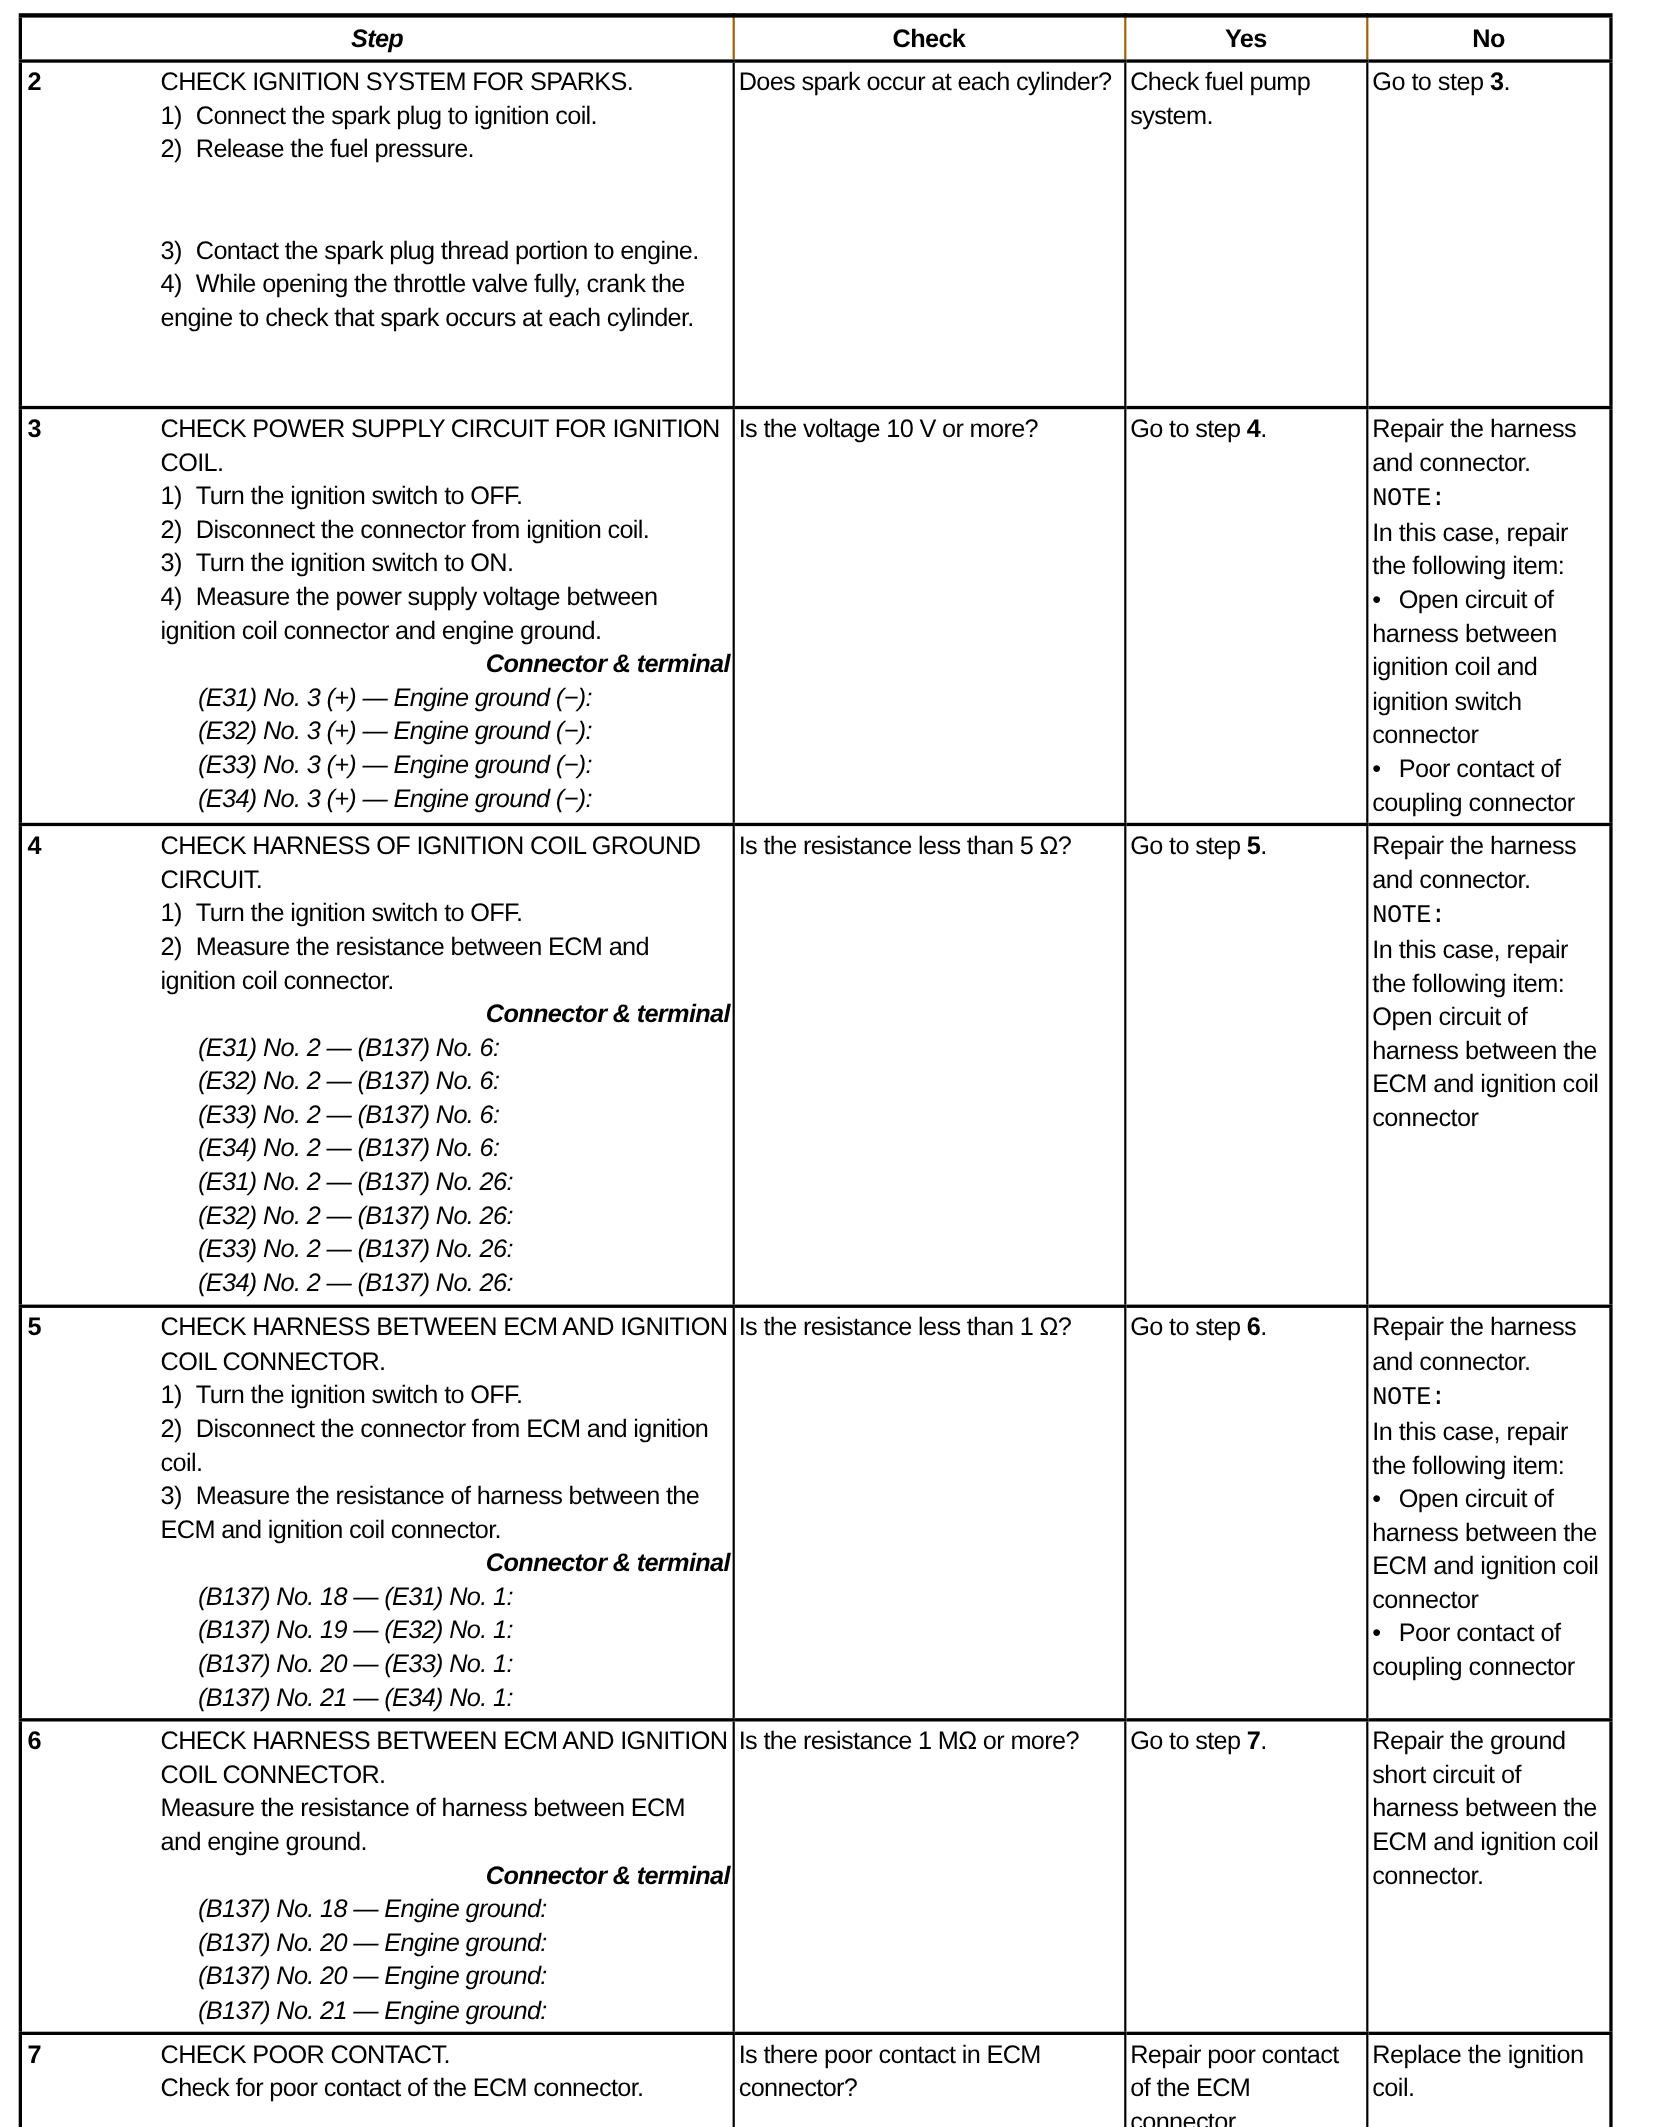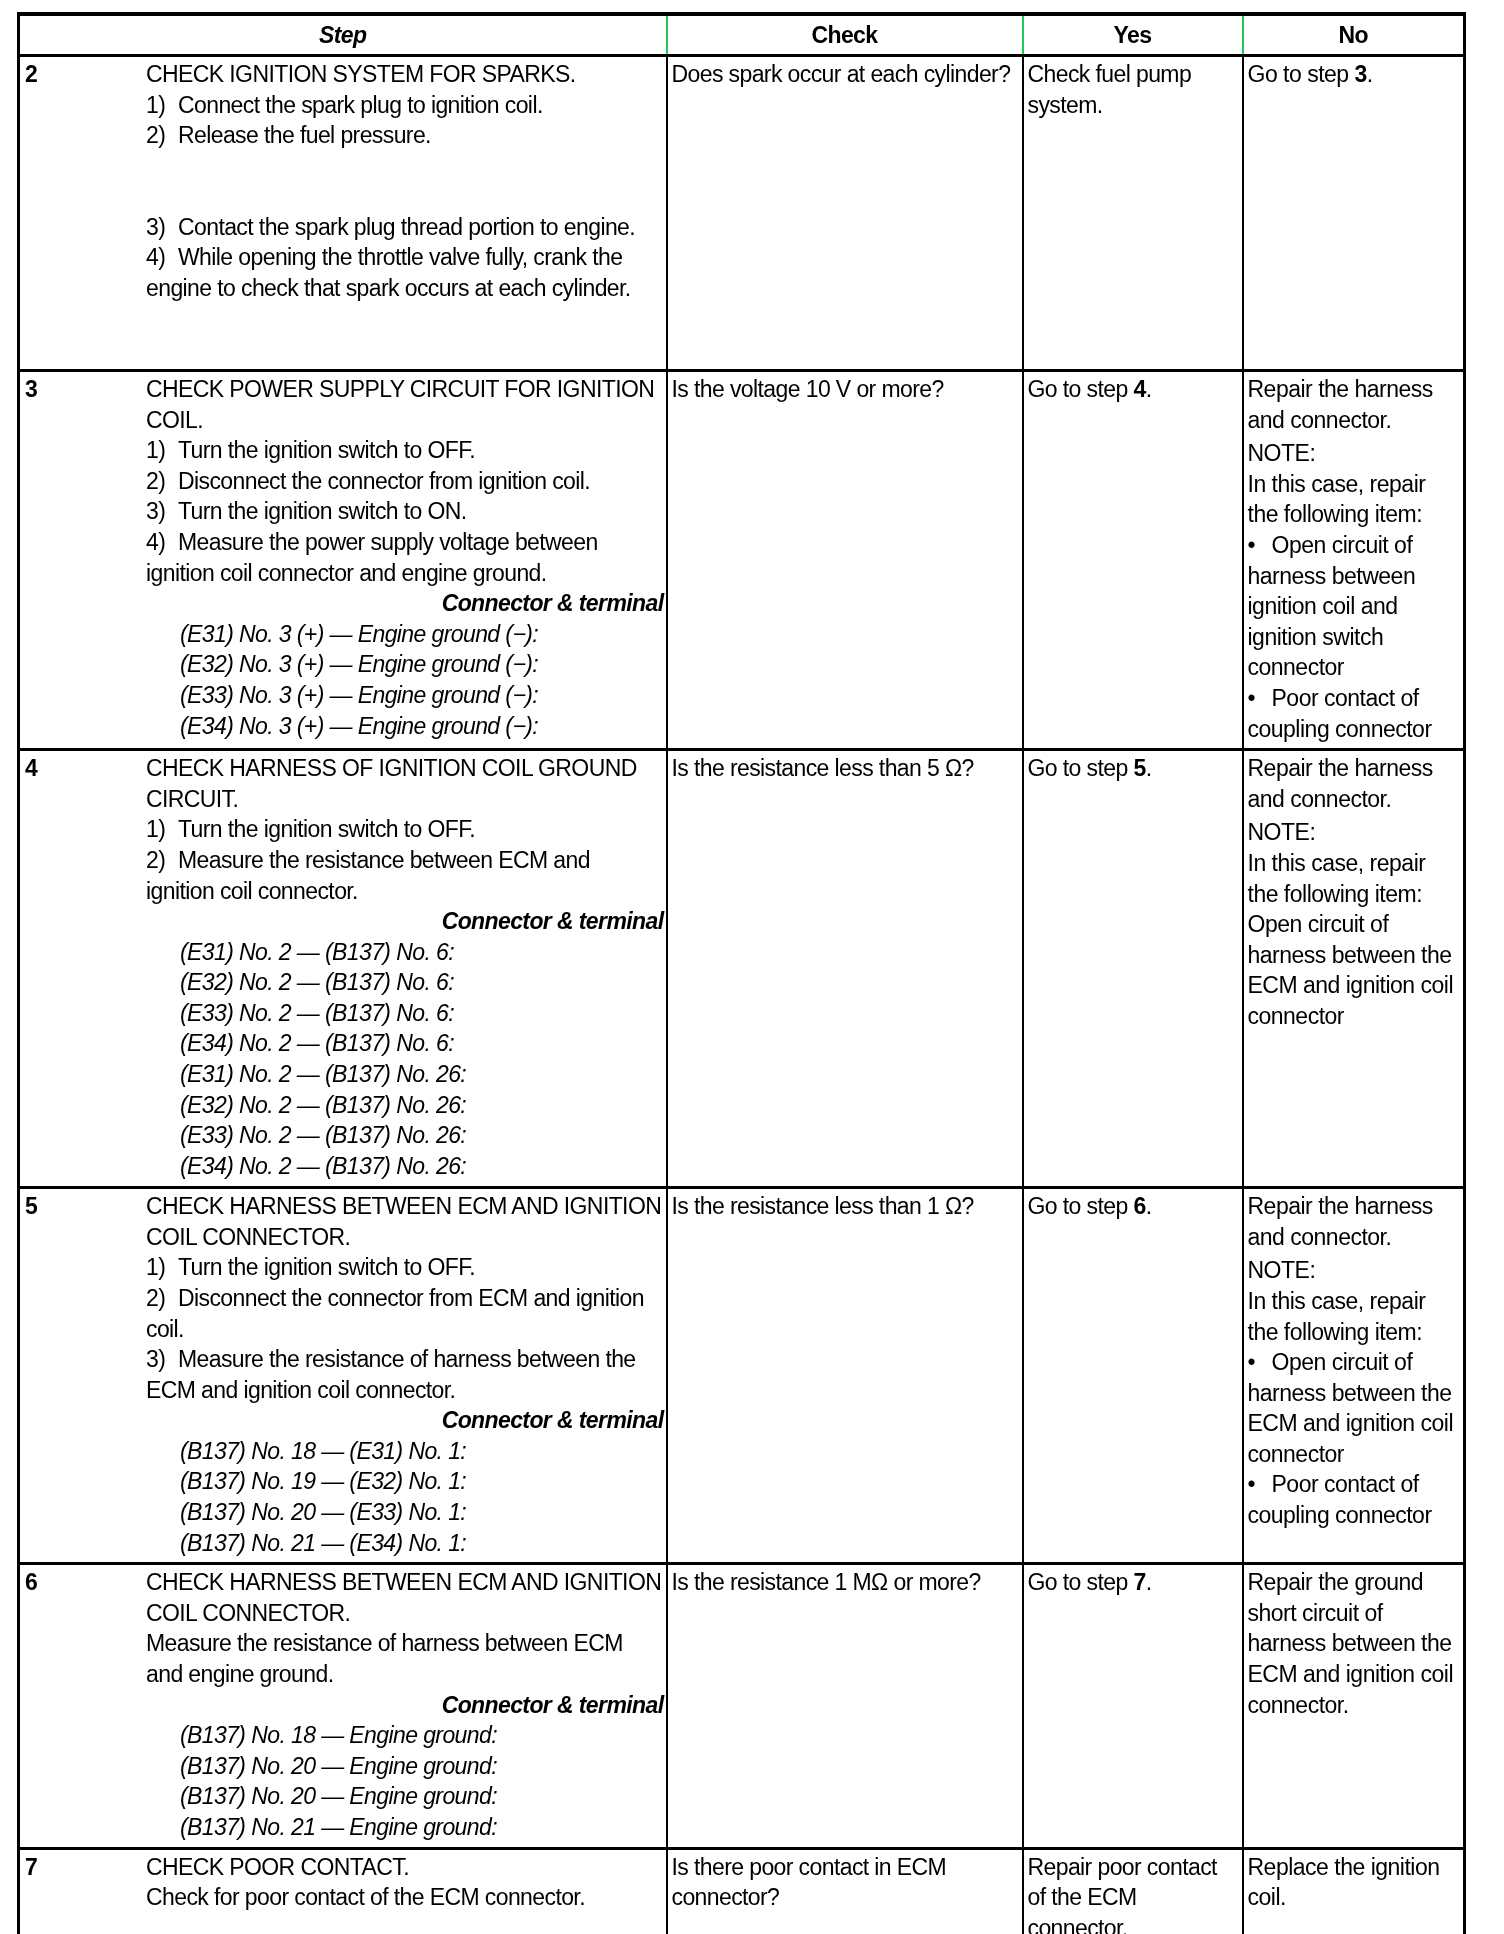--- a/index.html
+++ b/index.html
@@ -10,35 +10,35 @@
     border-collapse: collapse; table-layout: fixed;
     border-top: 4px solid #000; border-bottom: 4px solid #000;
     border-left: 3px solid #000; border-right: 3px solid #000;
     font-size: 23px; line-height: 30.6px; letter-spacing: -0.6px;
   }
   col.c-step { width: 648px; }
   col.c-check { width: 356px; }
   col.c-yes { width: 220px; }
   col.c-no { width: 222px; }
   th { font-weight: bold; text-align: center; height: 38px; padding: 0;
-       border-left: 2px solid #22c55e; border-bottom: 2px solid #000; vertical-align: middle; }
+       border-left: 2px solid #a16207; border-bottom: 2px solid #000; vertical-align: middle; }
   th:first-child { border-left: none; font-style: italic; }
   td { vertical-align: top; padding: 2px 3px 4px 4px; border-left: 2px solid #000000; border-top: 3px solid #000; }
   td.step { border-left: none; padding: 2px 2px 4px 5px; }
   .step-wrap { display: flex; }
   .step-num { width: 121px; flex: none; font-weight: bold; }
   .step-body { flex: 1; }
   .title { font-weight: normal; }
   .item .n { display: inline-block; width: 32px; }
   .gap { height: 61px; }
   .ct-label { font-weight: bold; font-style: italic; padding-left: 18px; text-align: right; }
   .ct-item { font-weight: normal; font-style: italic; padding-left: 34px; }
   .b { font-weight: bold; }
   .no-cell { letter-spacing: -0.5px; margin-top: 40px; }
-  .note-head { margin-top: 3px; }
+  .note-head { margin-top: 3px; font-family: Liberation Mono, monospace; }
   .bullet-item .dot { display: inline-block; width: 24px; }
   tr.r2 td { height: 306px; }
   tr.r3 td { height: 368px; }
   tr.r4 td { height: 429px; }
   tr.r5 td { height: 362px; }
   tr.r6 td { height: 274px; }
   tr.r7 td { height: 90px; }
 </style>
 </head>
 <body>

